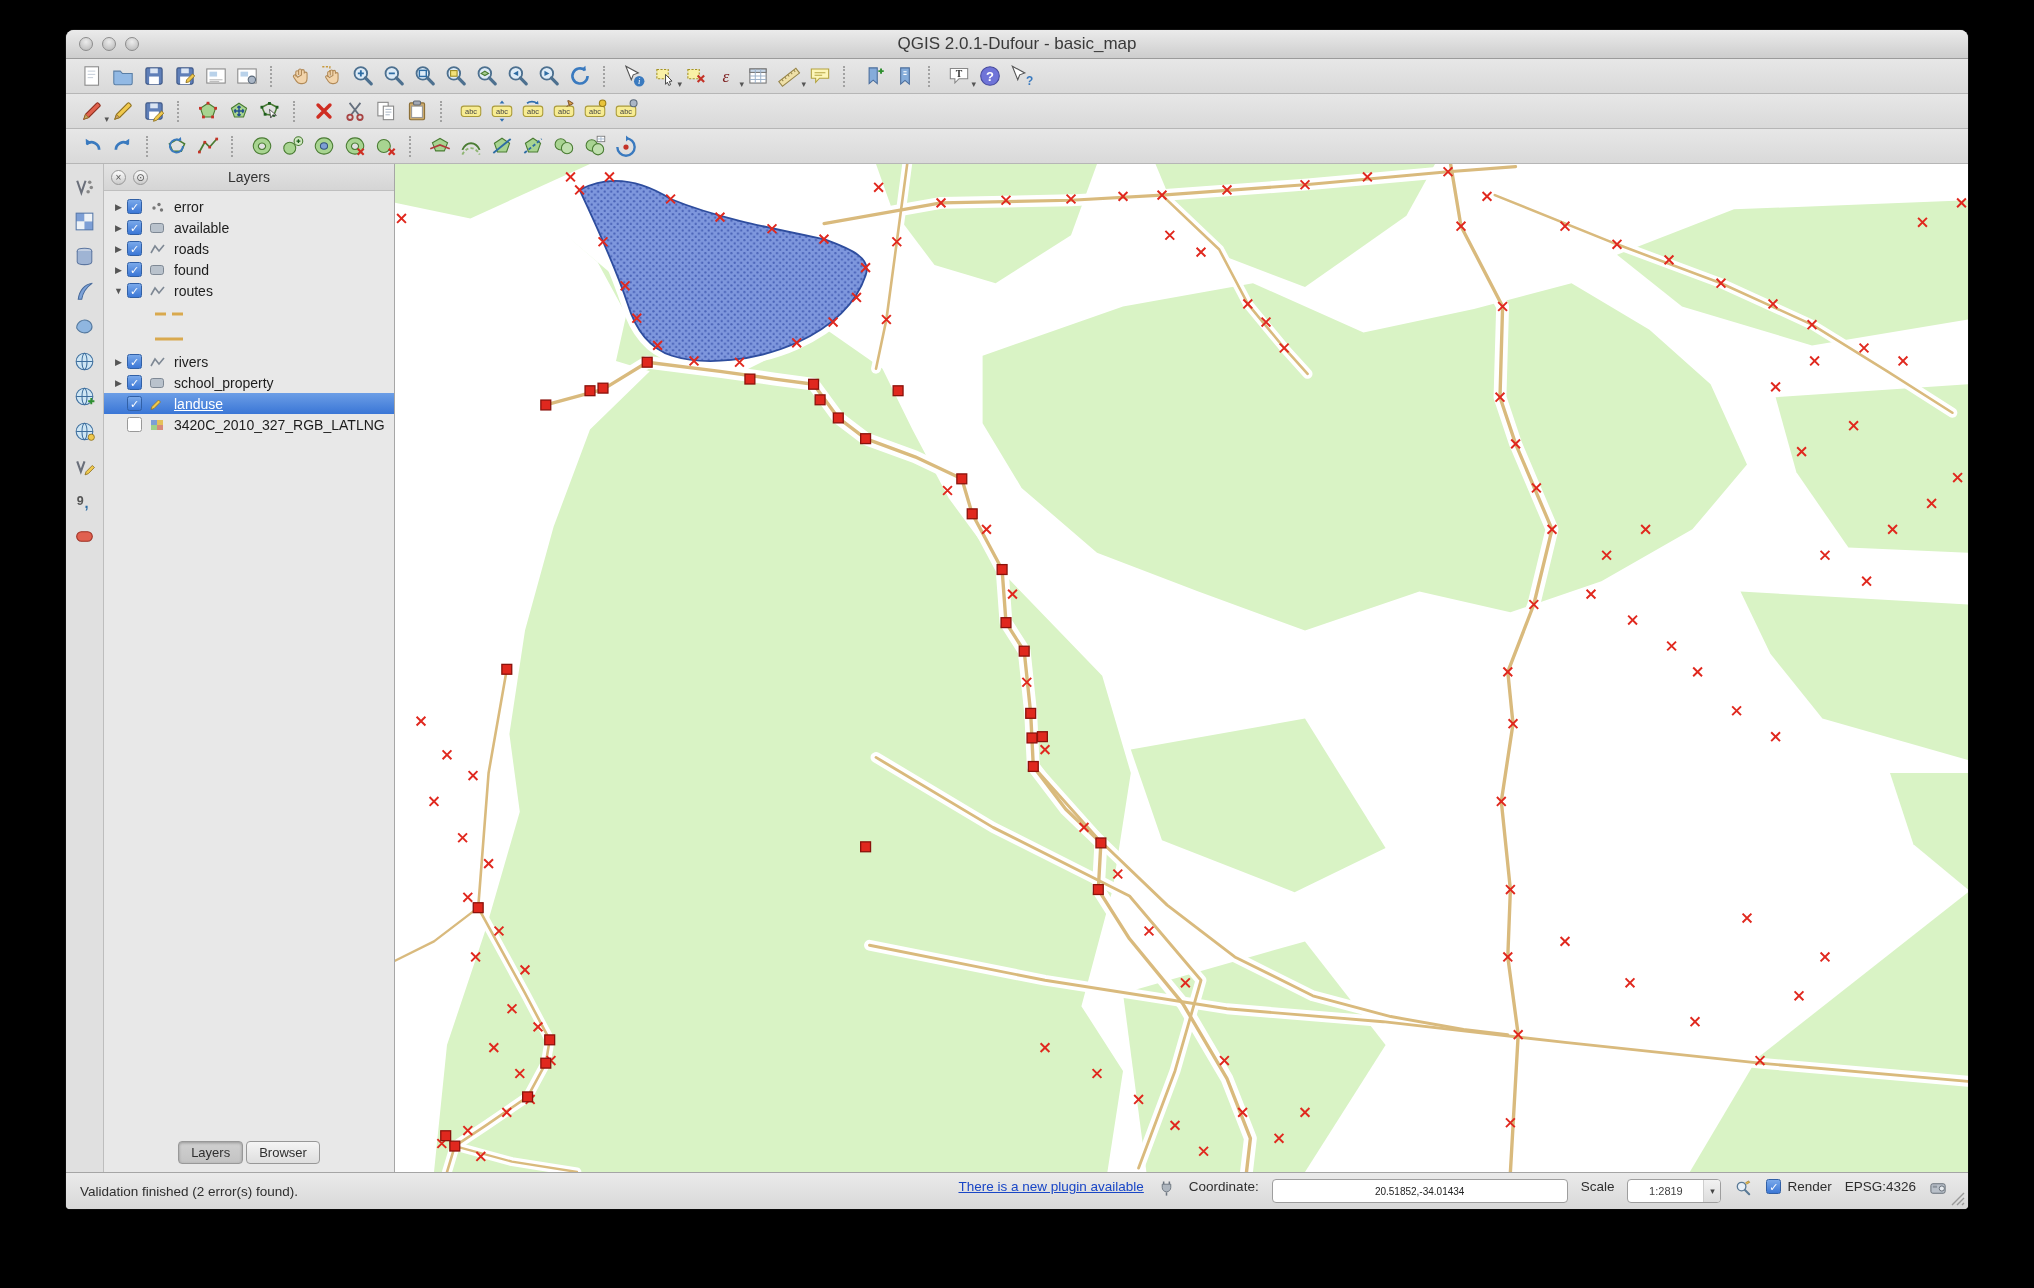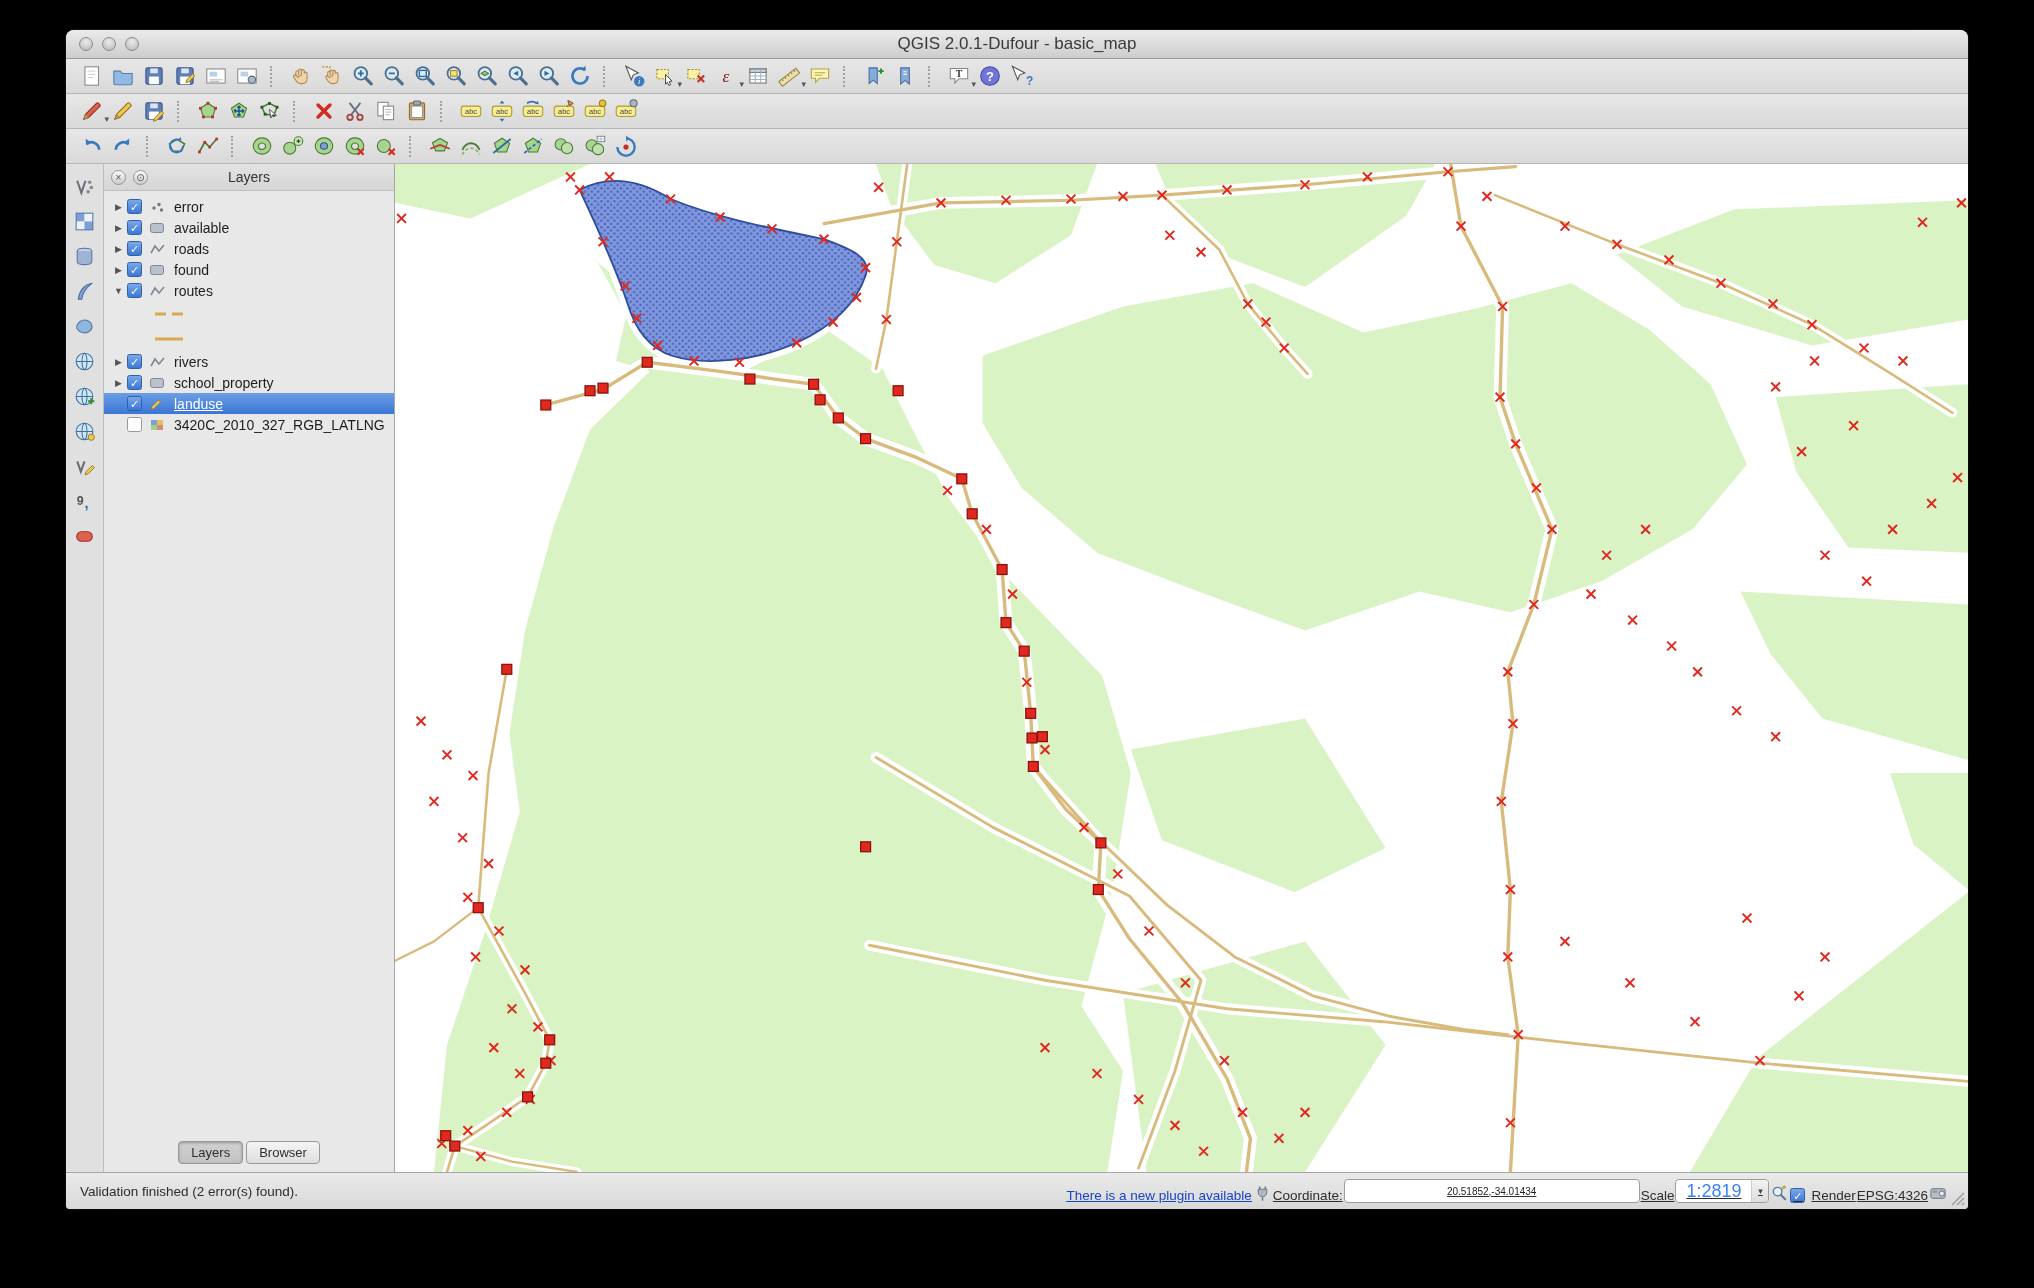--- a/index.html
+++ b/index.html
@@ -56,29 +56,29 @@
   .tab { font-size:13px; padding:3px 12px; border:1px solid #989898; border-radius:4px;
     color:#2f2f2f; background:linear-gradient(#f5f5f5,#dedede); }
   .tab.active { background:linear-gradient(#d0d0d0,#c3c3c3); box-shadow:inset 0 1px 3px rgba(0,0,0,.28); }
   
   .map { flex:1; position:relative; background:#fff; min-width:0; }
   .map svg { position:absolute; inset:0; width:100%; height:100%; }
   
   .statusbar { height:37px; flex:0 0 auto; background:linear-gradient(#eaeaea,#d8d8d8);
     border-top:1px solid #a5a5a5; display:flex; align-items:center; gap:10px;
     padding:0 20px 0 14px; font-size:13.5px; color:#2e2e2e; position:relative; }
-  .sb-right { margin-left:auto; display:flex; align-items:flex-end; gap:1px;text-decoration:underline; }
+  .sb-right { margin-left:auto; display:flex; align-items:flex-start; gap:13px; }
   .sb-link { color:#1946c6; text-decoration:underline; }
   .sb-icon svg { width:19px; height:19px; display:block; }
   .sb-input { width:296px; height:24px; border:1px solid #9e9e9e; border-radius:4px;
     background:#fff; color:#222; text-align:center; font-size:10px;
     font-family:"Liberation Sans",sans-serif; }
   .sb-combo { width:94px; height:24px; border:1px solid #9e9e9e; border-radius:4px;
     background:#fff; display:flex; align-items:center; overflow:hidden; }
-  .sb-combo .val { flex:1; text-align:center; font-size:18px; color:#3b82f6; }
+  .sb-combo .val { flex:1; text-align:center; font-size:11px; color:#404040; }
   .combo-arrow { width:17px; height:100%; display:flex; align-items:center; justify-content:center;
     font-size:9px; color:#444; border-left:1px solid #cecece; background:linear-gradient(#f2f2f2,#dcdcdc); }
   .sb-check { display:flex; align-items:center; gap:6px; }
   .cbox { width:15px; height:15px; border-radius:2.5px; text-align:center; font-size:11px;
     line-height:14px; font-weight:bold; background:linear-gradient(#7aa9ea,#3b77d6);
     border:1px solid #3160a6; color:#fff; }
   .resize-grip { position:absolute; right:3px; bottom:3px; width:15px; height:15px; }
 </style>
 </head>
 <body>

